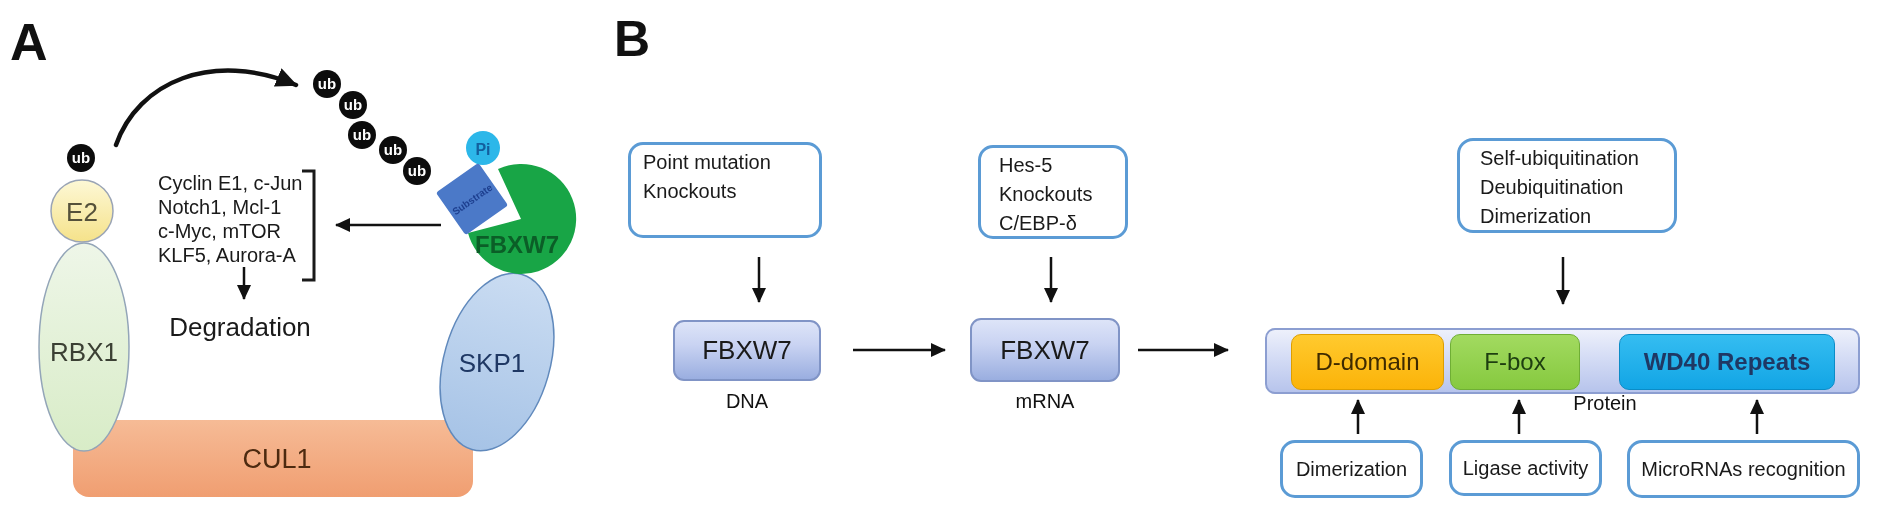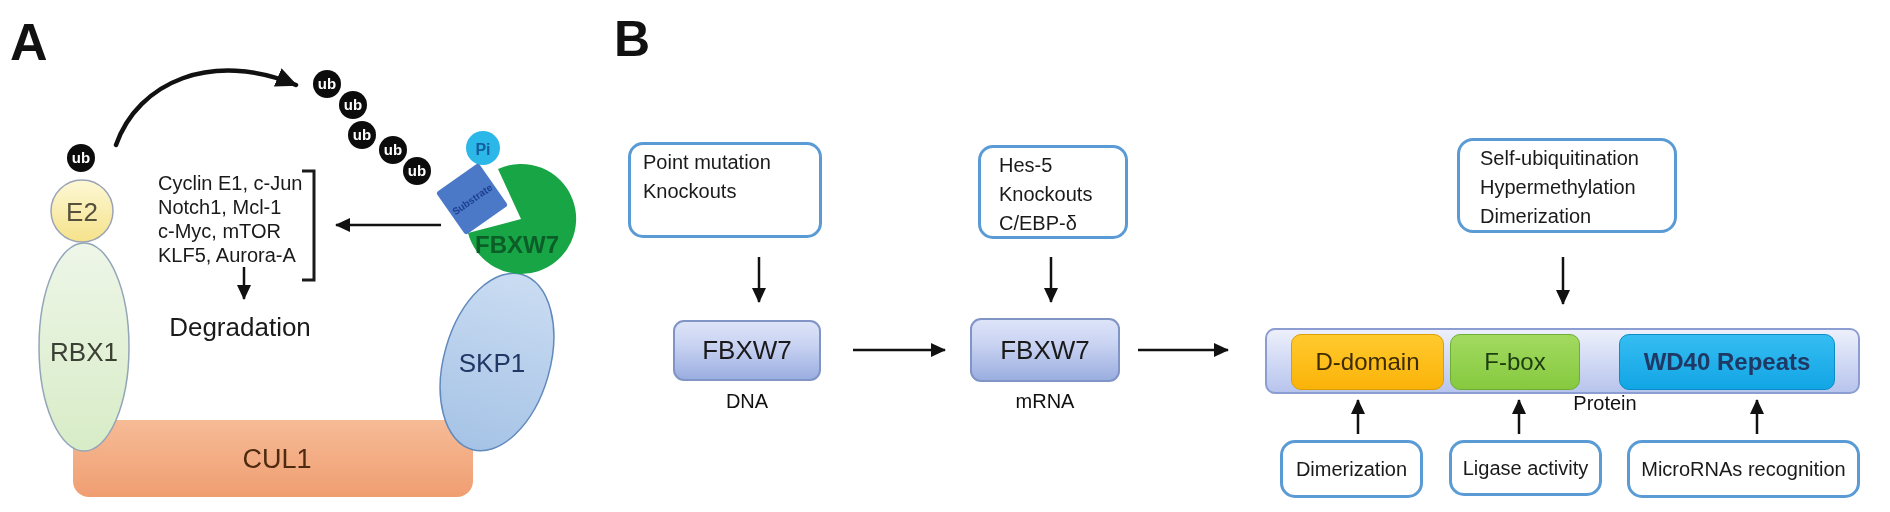--- a/index.html
+++ b/index.html
@@ -141,21 +141,21 @@
   </div>
 
   <div class="note list" style="left:978px;top:145px;width:150px;height:94px;padding-left:18px;">
     <span class="line">Hes-5</span>
     <span class="line">Knockouts</span>
     <span class="line">C/EBP-δ</span>
   </div>
 
   <div class="note list" style="left:1457px;top:138px;width:220px;height:95px;padding-left:20px;border-radius:16px;">
     <span class="line">Self-ubiquitination</span>
-    <span class="line">Hypermethylation</span>
+    <span class="line">Deubiquitination</span>
     <span class="line">Dimerization</span>
   </div>
 
   <div class="gene-box" style="left:673px;top:320px;width:148px;height:61px;">
     <span>FBXW7</span>
   </div>
   <div class="stage-label" style="left:673px;top:390px;width:148px;">DNA</div>
 
   <div class="gene-box" style="left:970px;top:318px;width:150px;height:64px;">
     <span>FBXW7</span>

